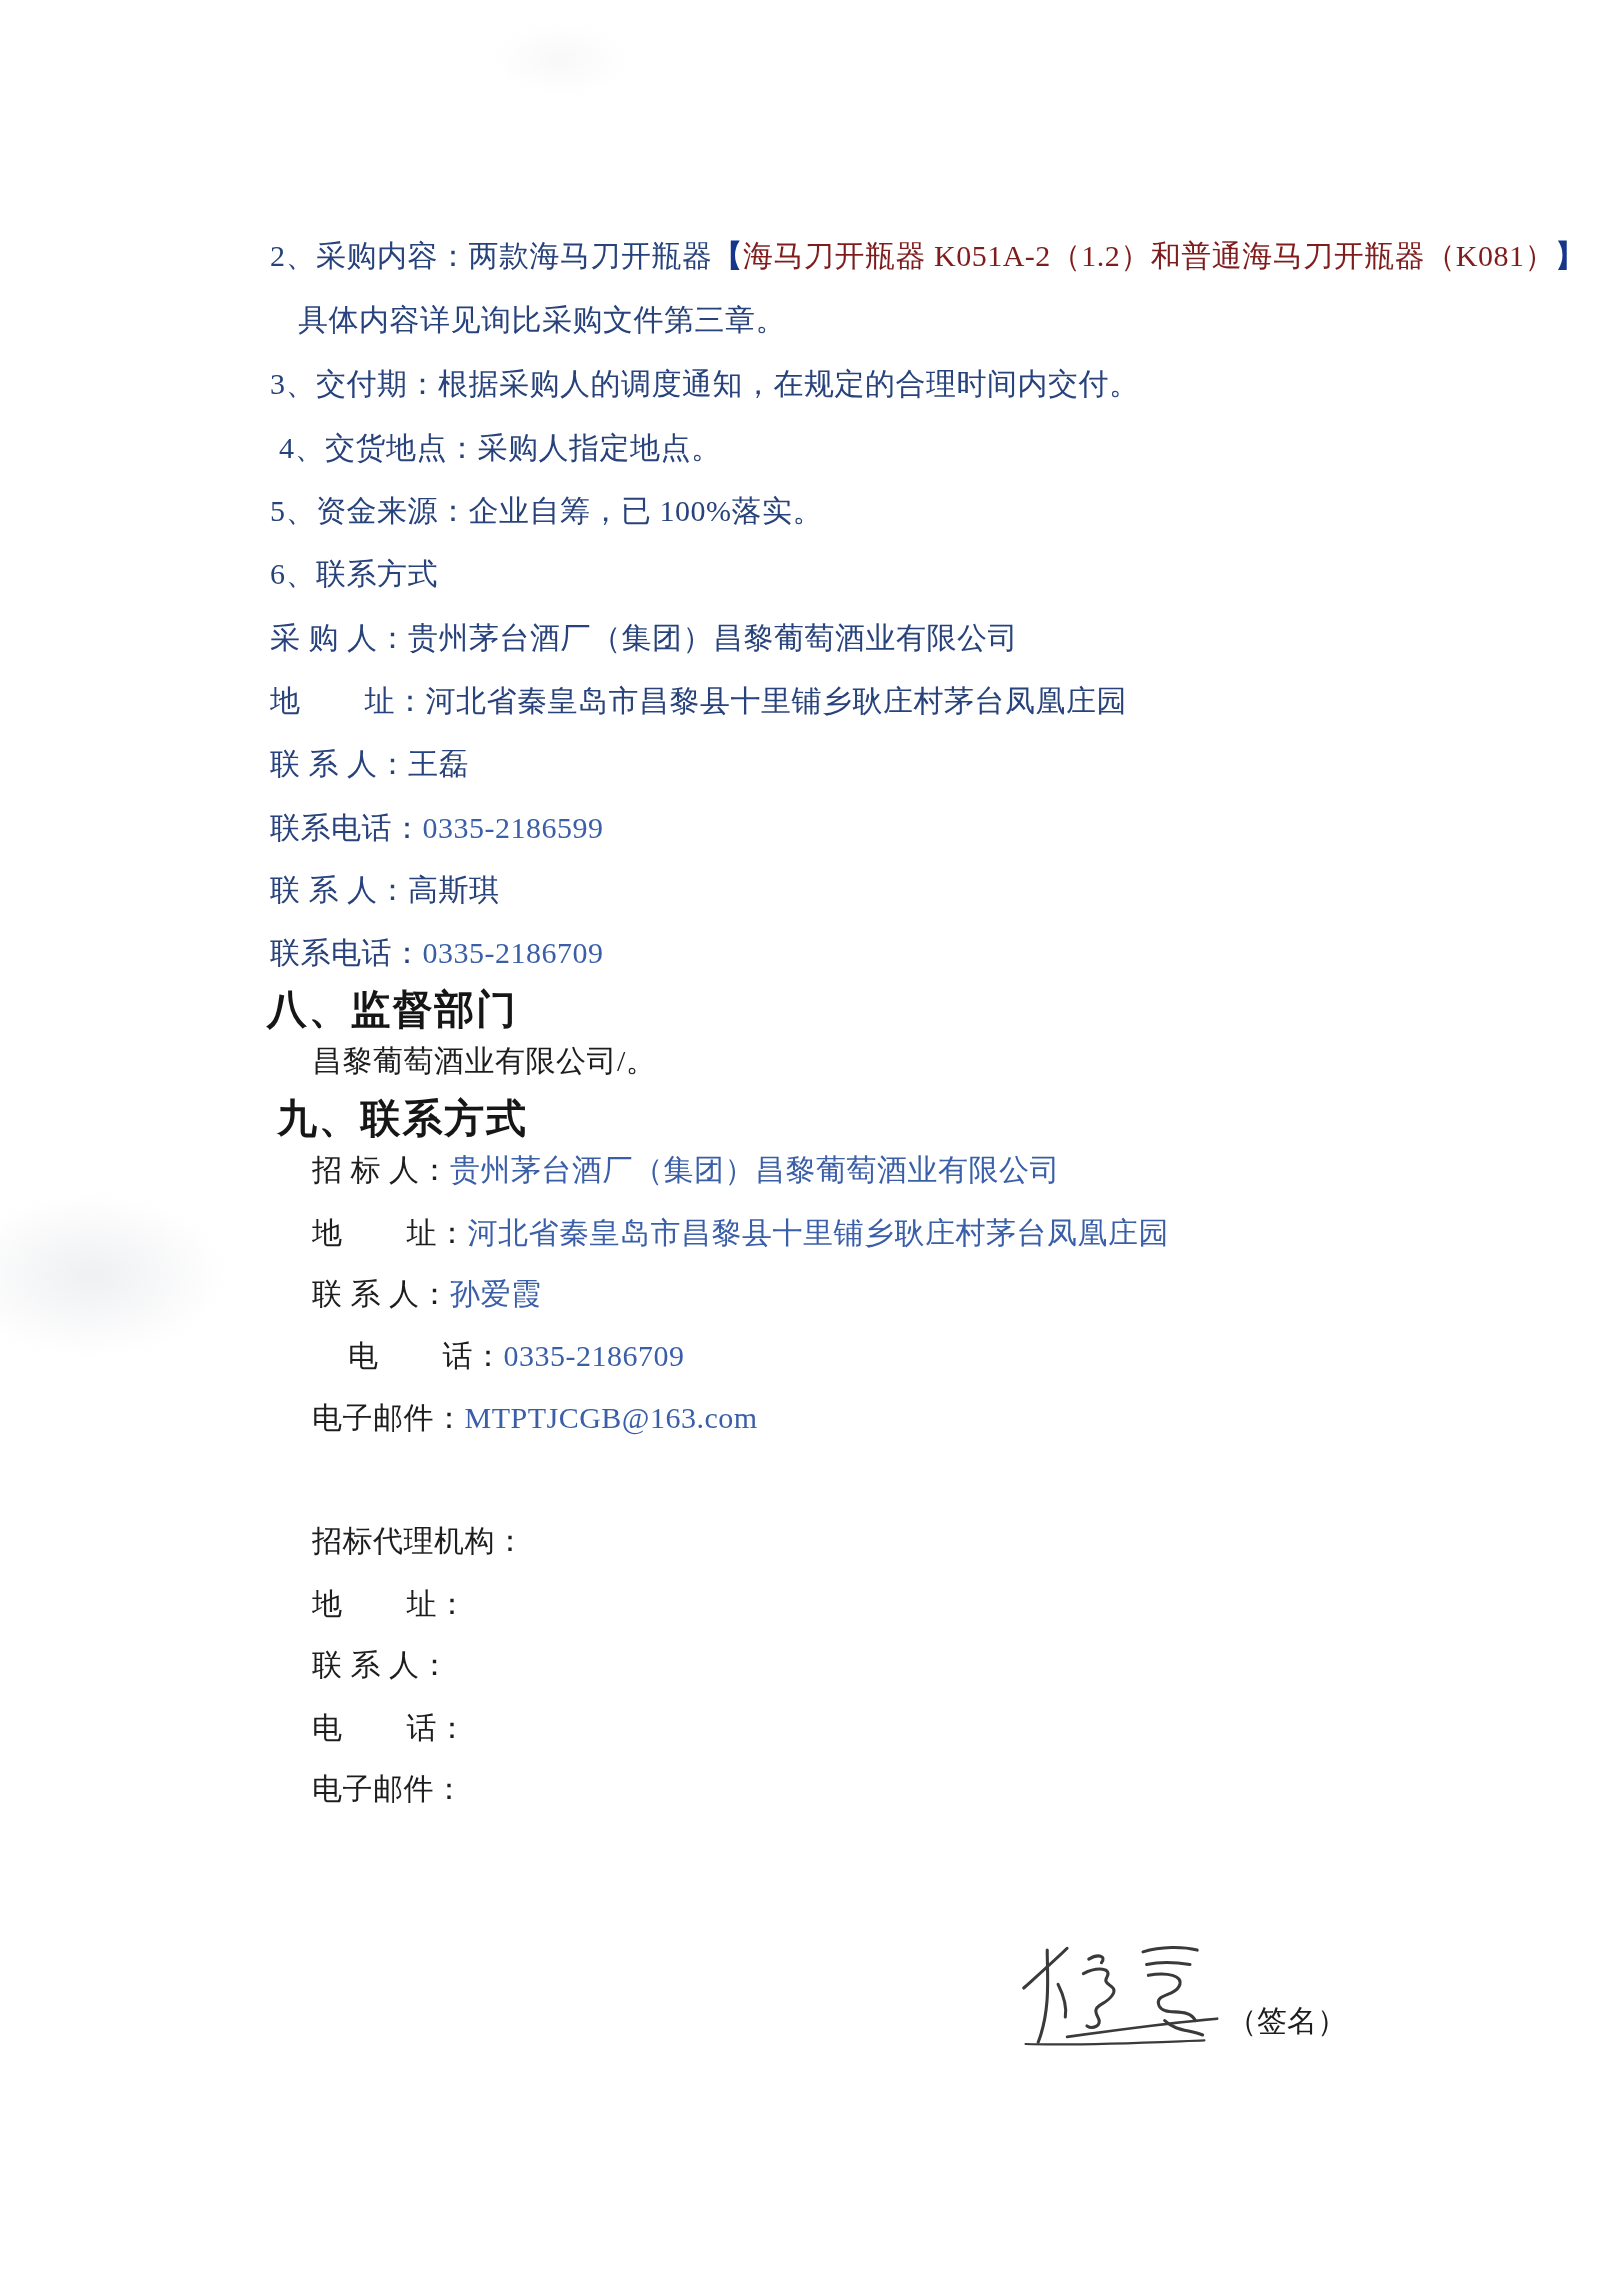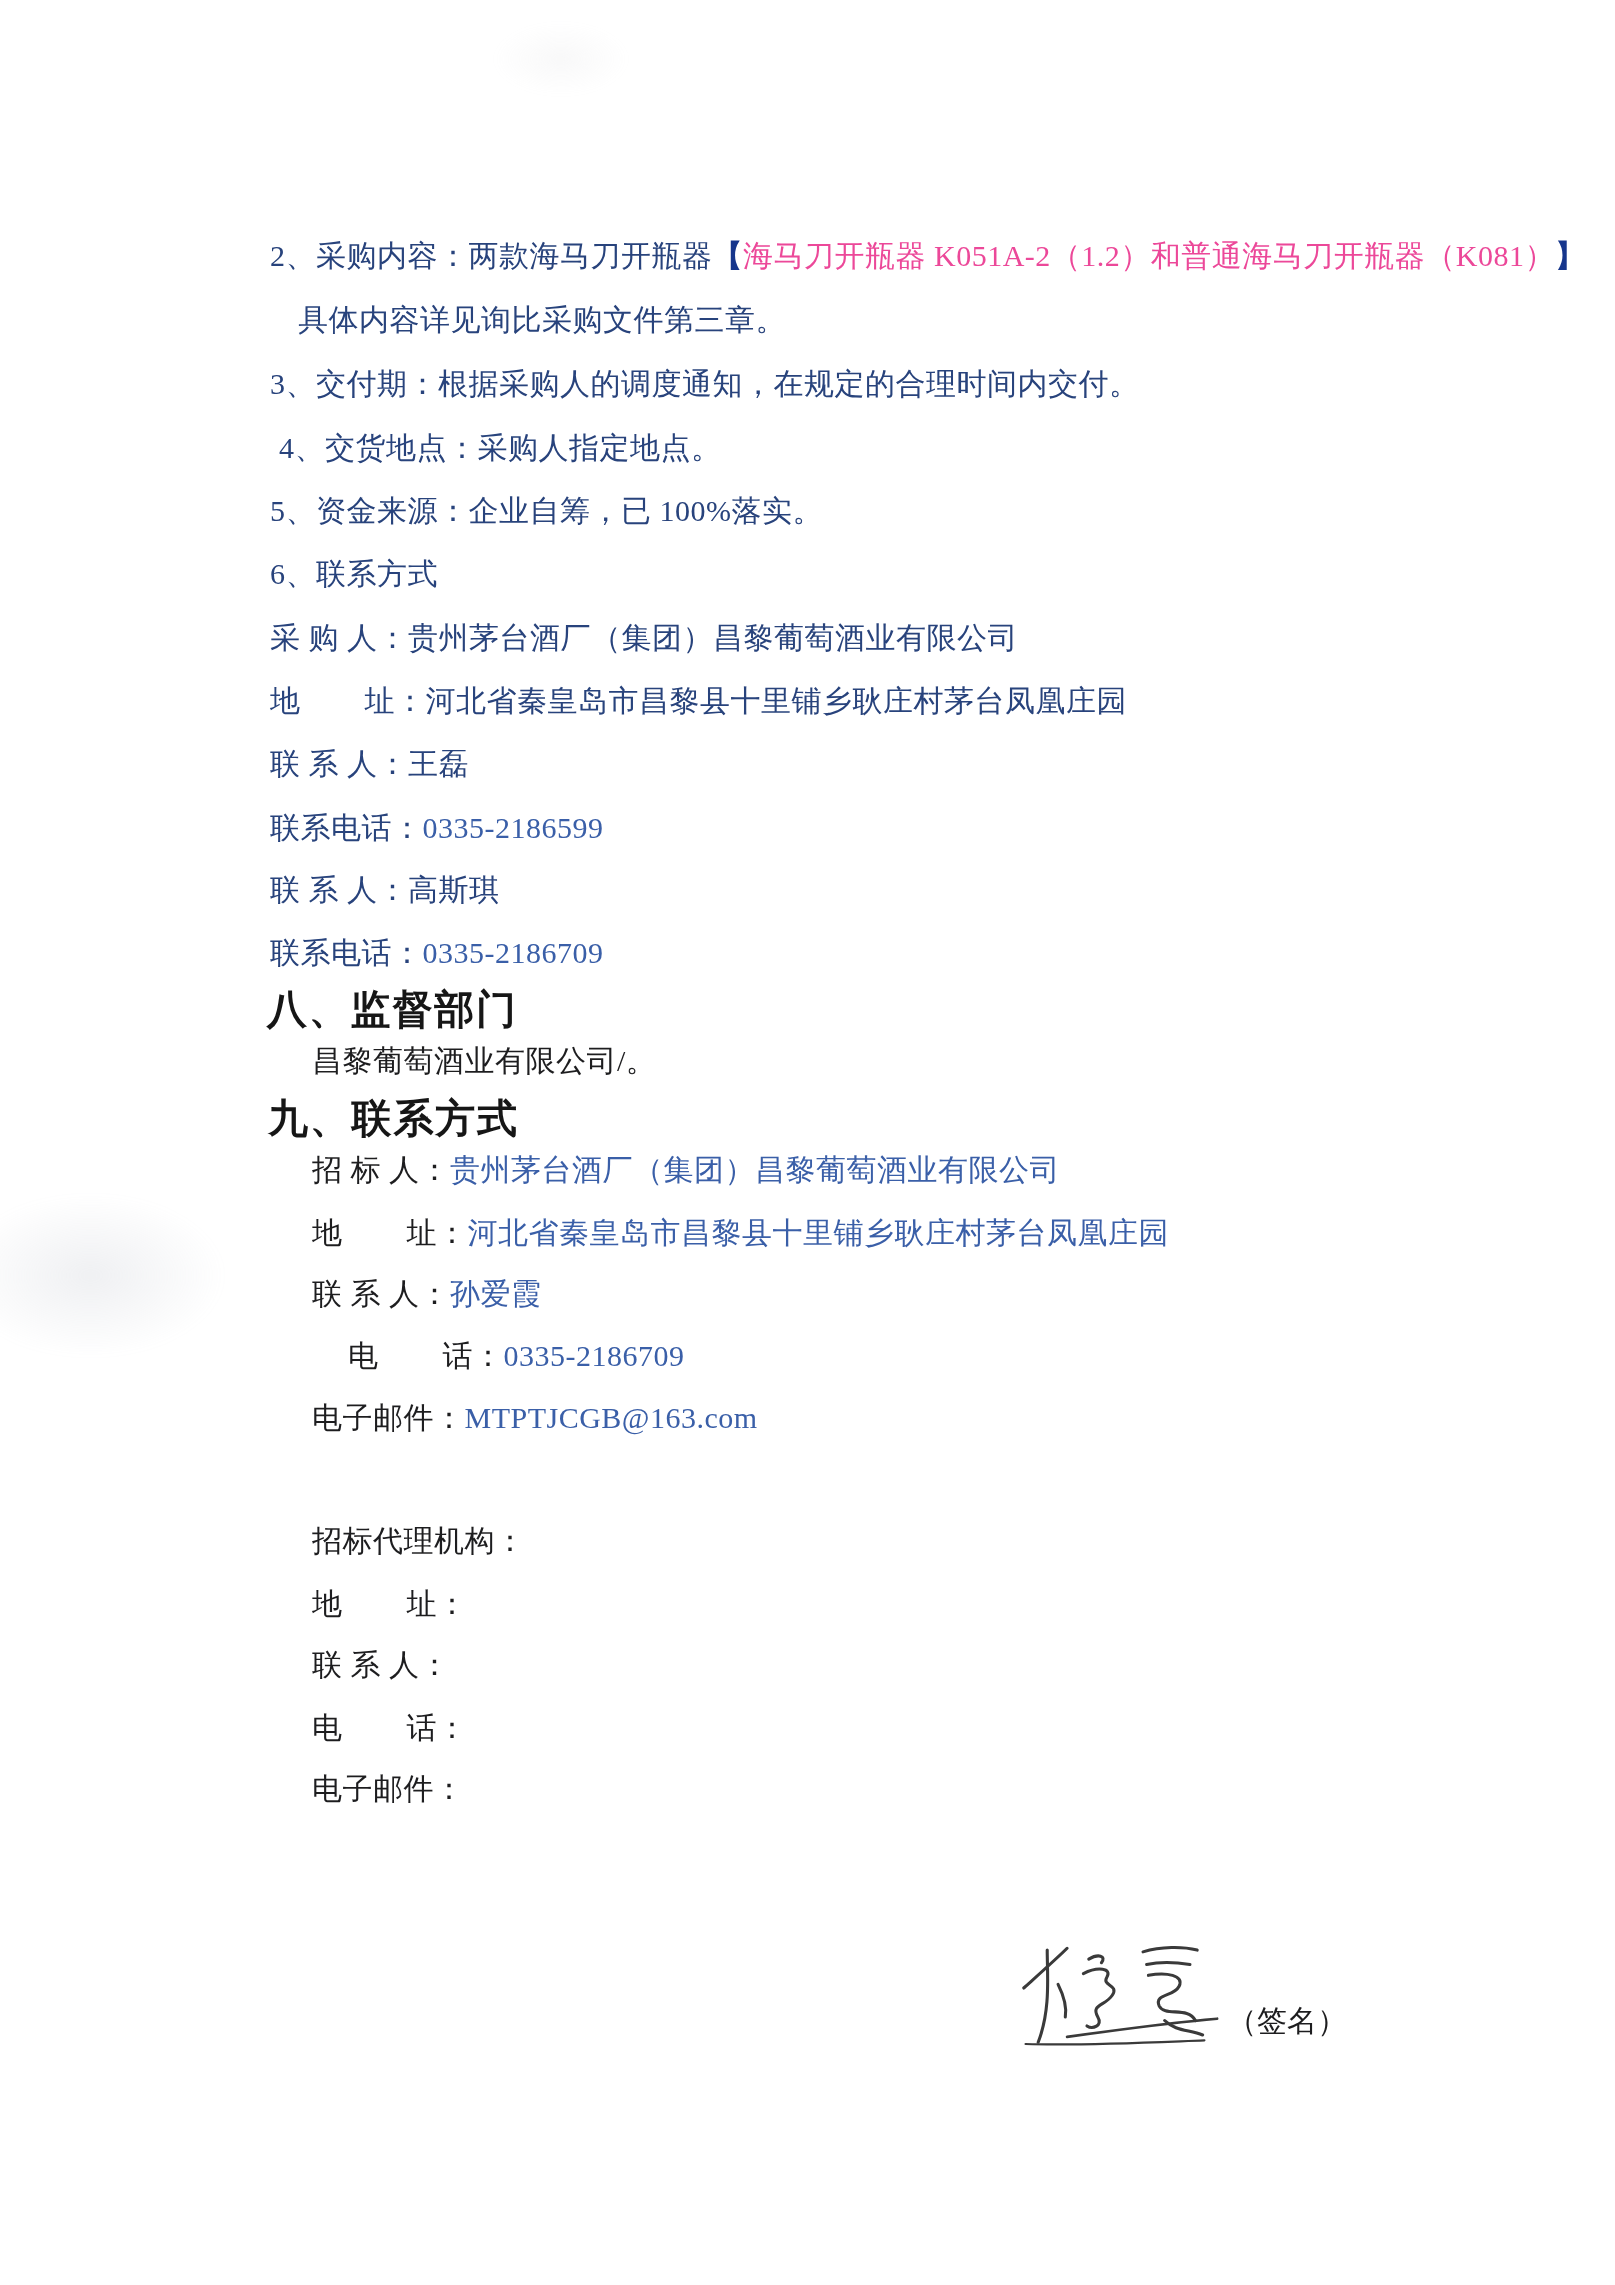--- a/index.html
+++ b/index.html
@@ -17,21 +17,21 @@
     overflow: hidden;
   }
   .line {
     position: absolute;
     font-size: 30px;
     line-height: 1.25;
     white-space: pre;
     letter-spacing: 0.5px;
   }
   .blue  { color: #28437c; }
-  .bracket-text { color: #ec4899; }
+  .bracket-text { color: #7f1d1d; }
   .bracket-mark { color: #16368c; font-weight: bold; }
   .ink   { color: #1d1d1f; }
   .lbl   { white-space: pre; }
   .val-blue { color: #3a5fa8; }
   .heading {
     position: absolute;
     font-family: "Liberation Sans", "DejaVu Sans", sans-serif;
     font-weight: bold;
     font-size: 40px;
     color: #161616;
@@ -96,21 +96,21 @@
 
   <div class="line" style="left:270px; top:809px;"><span class="lbl blue">联系电话：</span><span class="val-blue">0335-2186599</span></div>
 
   <div class="line" style="left:270px; top:871px;"><span class="lbl blue">联 系 人：</span><span class="blue">高斯琪</span></div>
 
   <div class="line" style="left:270px; top:934px;"><span class="lbl blue">联系电话：</span><span class="val-blue">0335-2186709</span></div>
 
   <div class="heading" style="left:267px; top:982px;">八、监督部门</div>
   <div class="line ink" style="left:312px; top:1042px;">昌黎葡萄酒业有限公司/。</div>
 
-  <div class="heading" style="left:268px; top:1091px;">九、联系方式</div>
+  <div class="heading" style="left:277px; top:1091px;">九、联系方式</div>
 
   <div class="line" style="left:312px; top:1151px;"><span class="lbl ink">招 标 人：</span><span class="val-blue">贵州茅台酒厂（集团）昌黎葡萄酒业有限公司</span></div>
 
   <div class="line" style="left:312px; top:1214px;"><span class="lbl ink">地        址：</span><span class="val-blue">河北省秦皇岛市昌黎县十里铺乡耿庄村茅台凤凰庄园</span></div>
 
   <div class="line" style="left:312px; top:1275px;"><span class="lbl ink">联 系 人：</span><span class="val-blue">孙爱霞</span></div>
 
   <div class="line" style="left:312px; top:1337px;margin-left:36px;"><span class="lbl ink">电        话：</span><span class="val-blue">0335-2186709</span></div>
 
   <div class="line" style="left:312px; top:1399px;"><span class="lbl ink">电子邮件：</span><span class="val-blue">MTPTJCGB@163.com</span></div>

